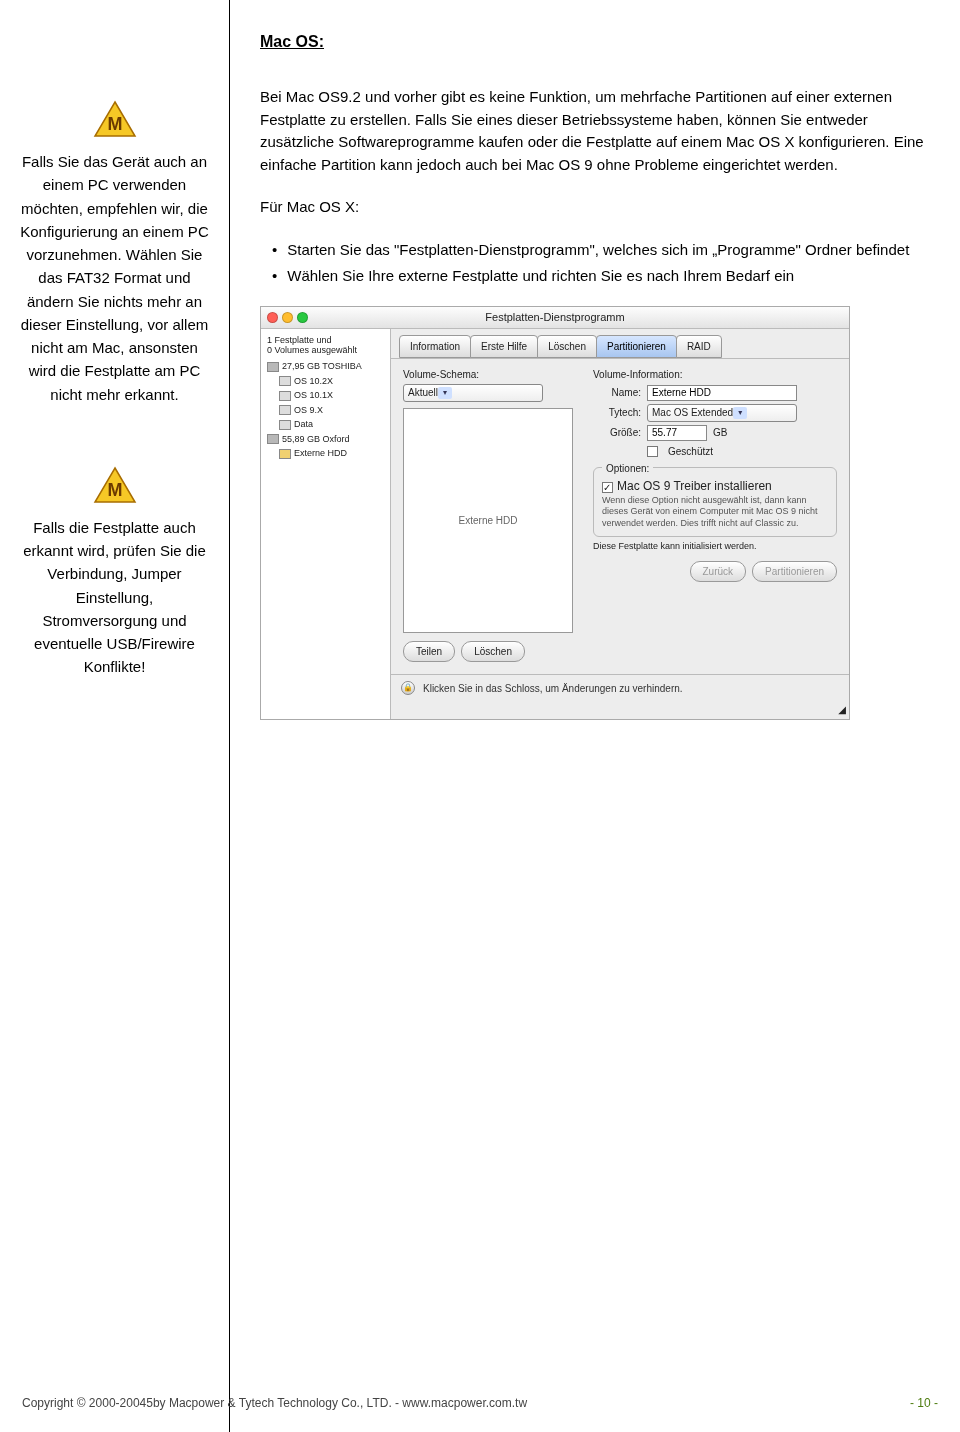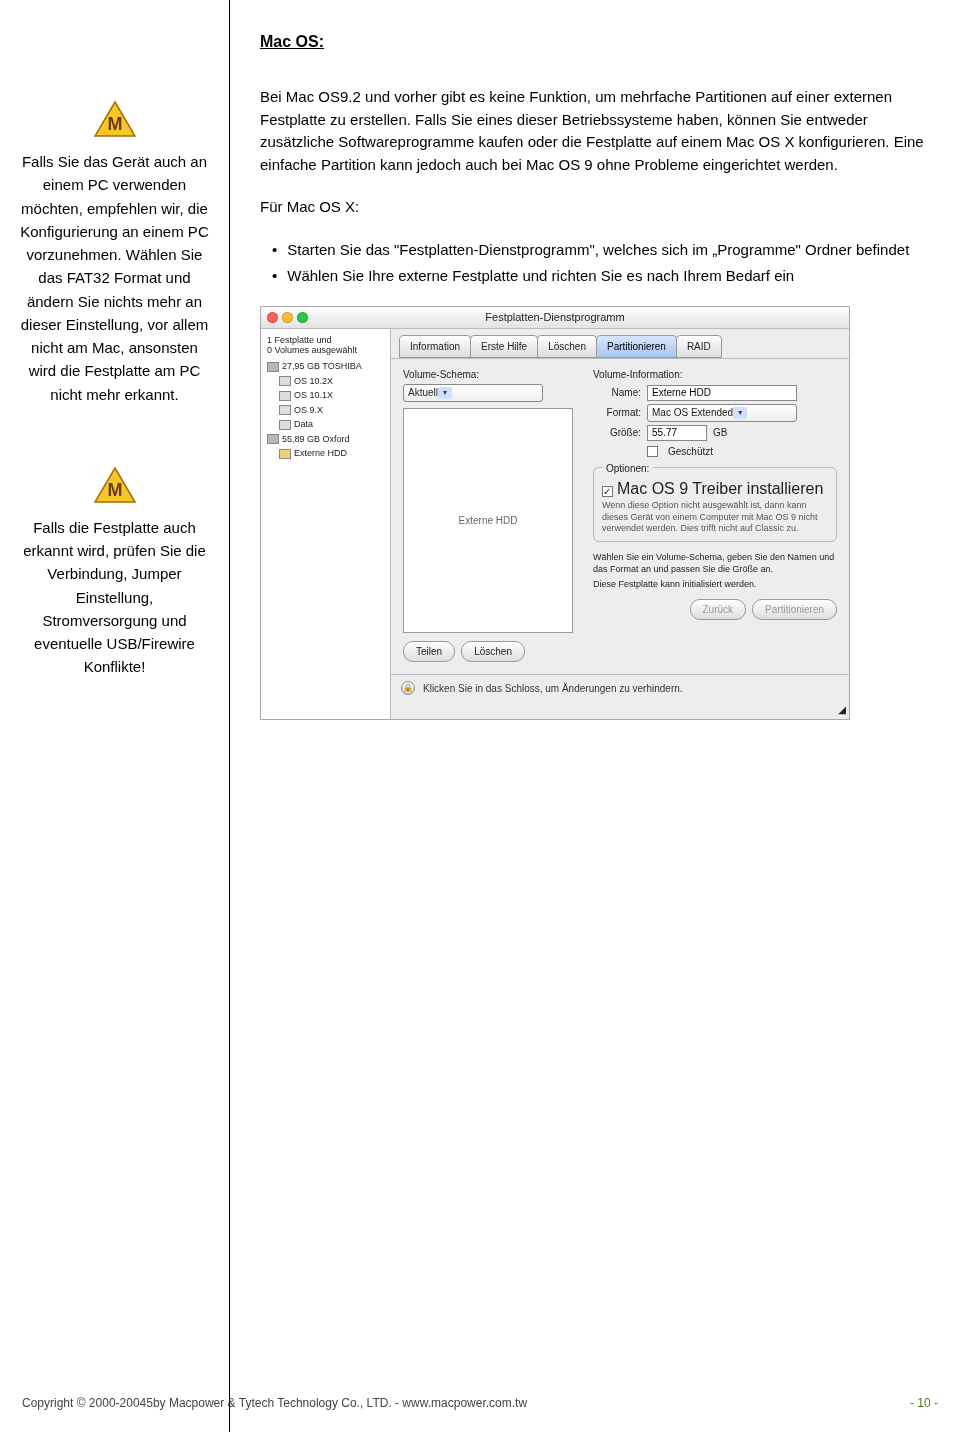--- a/index.html
+++ b/index.html
@@ -101,21 +101,21 @@
   }
   .vi-col { flex:1;}
   .form-line { display:flex; align-items:center; margin:3px 0; font-size:10px; gap:6px;}
   .form-line .flab { width:48px; text-align:right;}
   .finput { background:#fff; border:1px solid #888; height:16px; padding:0 4px; font-size:10px;}
   .chk { width:11px; height:11px; border:1px solid #777; background:#fff; display:inline-block; margin-right:4px; vertical-align:middle; position:relative;}
   .chk.on::after{content:"✓"; position:absolute; font-size:10px; top:-2px; left:0;}
   .opts { border:1px solid #bbb; border-radius:6px; padding:6px 8px; margin-top:8px; background:#ededed; font-size:9px; line-height:1.3;}
   .opts .otitle{ position:relative; top:-12px; background:#ededed; padding:0 4px; font-size:10px;}
   .opts .body{ margin-top:-8px;}
-  .obold{font-size:16px;}
+  .obold{font-size:12px;}
   .osmall{color:#555;}
   .hint { margin-top:10px; font-size:9px; line-height:1.3;}
   .btnrow{ display:flex; gap:6px; margin-top:8px;}
   .btnrow.r { justify-content:flex-end;}
   .osxbtn {
     font-size:10px; padding:2px 12px;
     background:linear-gradient(#fff,#ddd);
     border:1px solid #999; border-radius:10px;
   }
   .osxbtn.dis { color:#999; }
@@ -234,21 +234,21 @@
                   <div class="osxbtn">Löschen</div>
                 </div>
               </div>
               <div class="vi-col">
                 <div class="lab">Volume-Information:</div>
                 <div class="form-line">
                   <span class="flab">Name:</span>
                   <input class="finput" style="width: 150px;" value="Externe HDD">
                 </div>
                 <div class="form-line">
-                  <span class="flab">Format:</span>
+                  <span class="flab">Tytech:</span>
                   <div class="combo" style="width:150px">
                     <span>Mac OS Extended</span>
                       <span class="arr">▾</span>
                   </div>
                 </div>
                 <div class="form-line">
                   <span class="flab">Größe:</span>
                   <input class="finput" style="width: 60px;" value="55.77">
                   <span>GB</span>
                 </div>
@@ -257,21 +257,20 @@
                   <span class="chk"></span>
                   <span>Geschützt</span>
                 </div>
                 <div class="opts">
                   <span class="otitle">Optionen:</span>
                   <div class="body">
                     <div><span class="chk on"></span><span class="obold">Mac OS 9 Treiber installieren</span></div>
                     <div class="osmall">Wenn diese Option nicht ausgewählt ist, dann kann dieses Gerät von einem Computer mit Mac OS 9 nicht verwendet werden. Dies trifft nicht auf Classic zu.</div>
                   </div>
                 </div>
-                <div class="hint">Wählen Sie ein Volume-Schema, geben Sie den Namen und das Format an und passen Sie die Größe an.</div>
                 <div class="hint" style="margin-top:4px">Diese Festplatte kann initialisiert werden.</div>
                 <div class="btnrow r">
                   <div class="osxbtn dis">Zurück</div>
                   <div class="osxbtn dis">Partitionieren</div>
                 </div>
               </div>
             </div>
           </div>
           <div class="lockrow">
             <span class="lockic">🔒</span>

